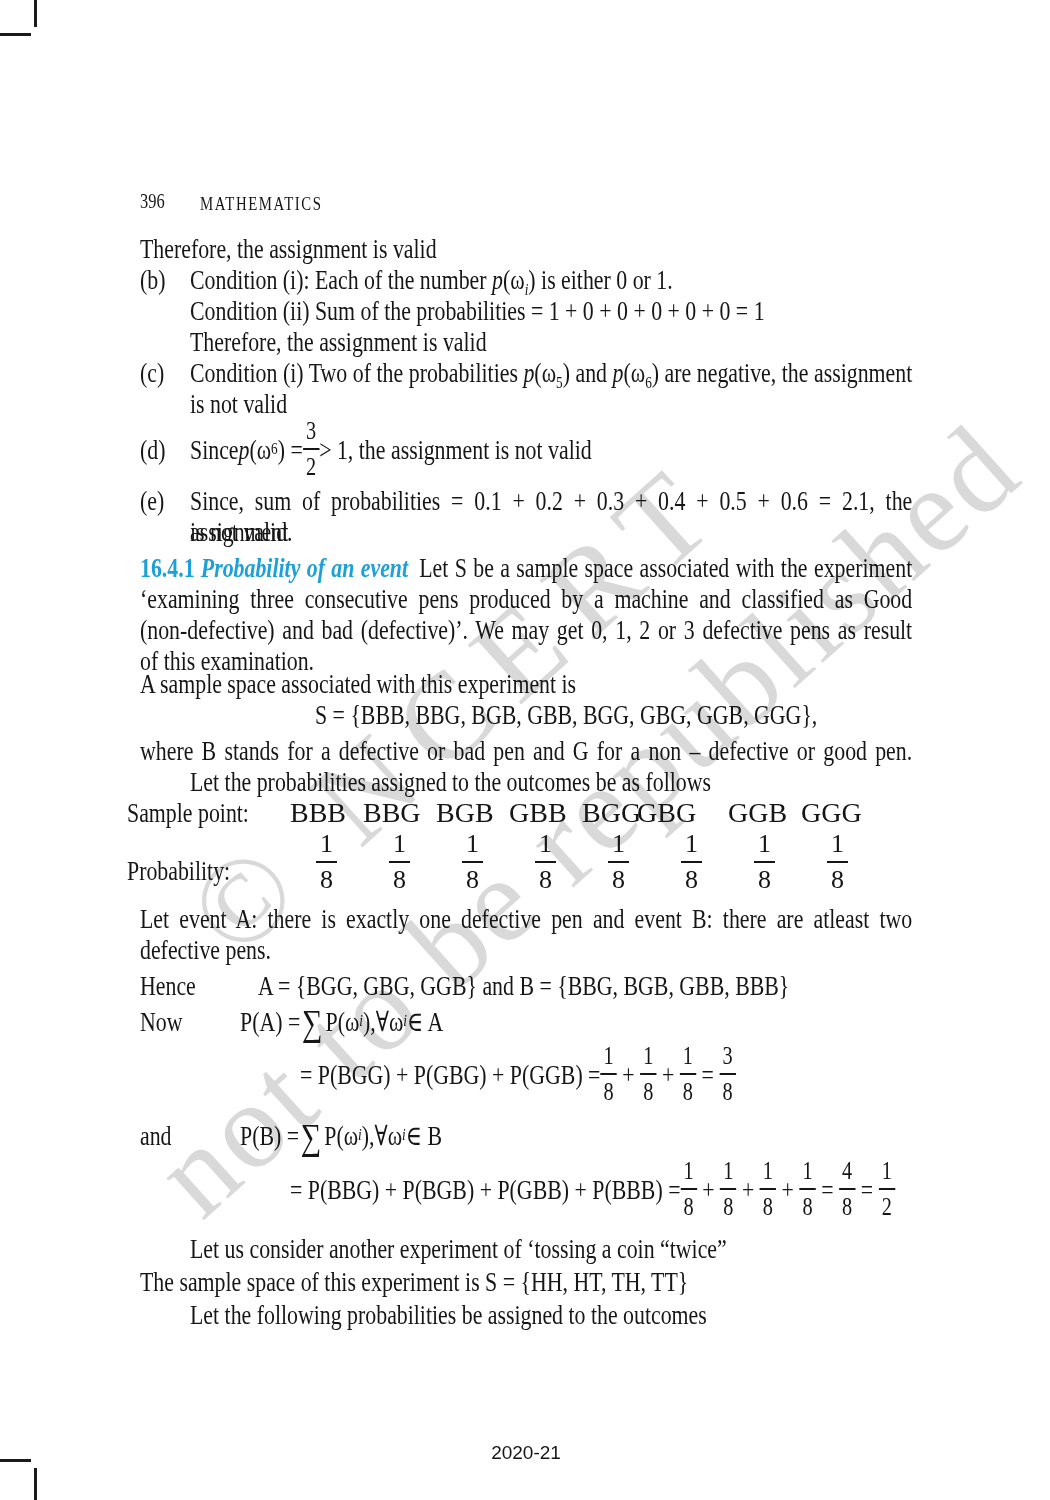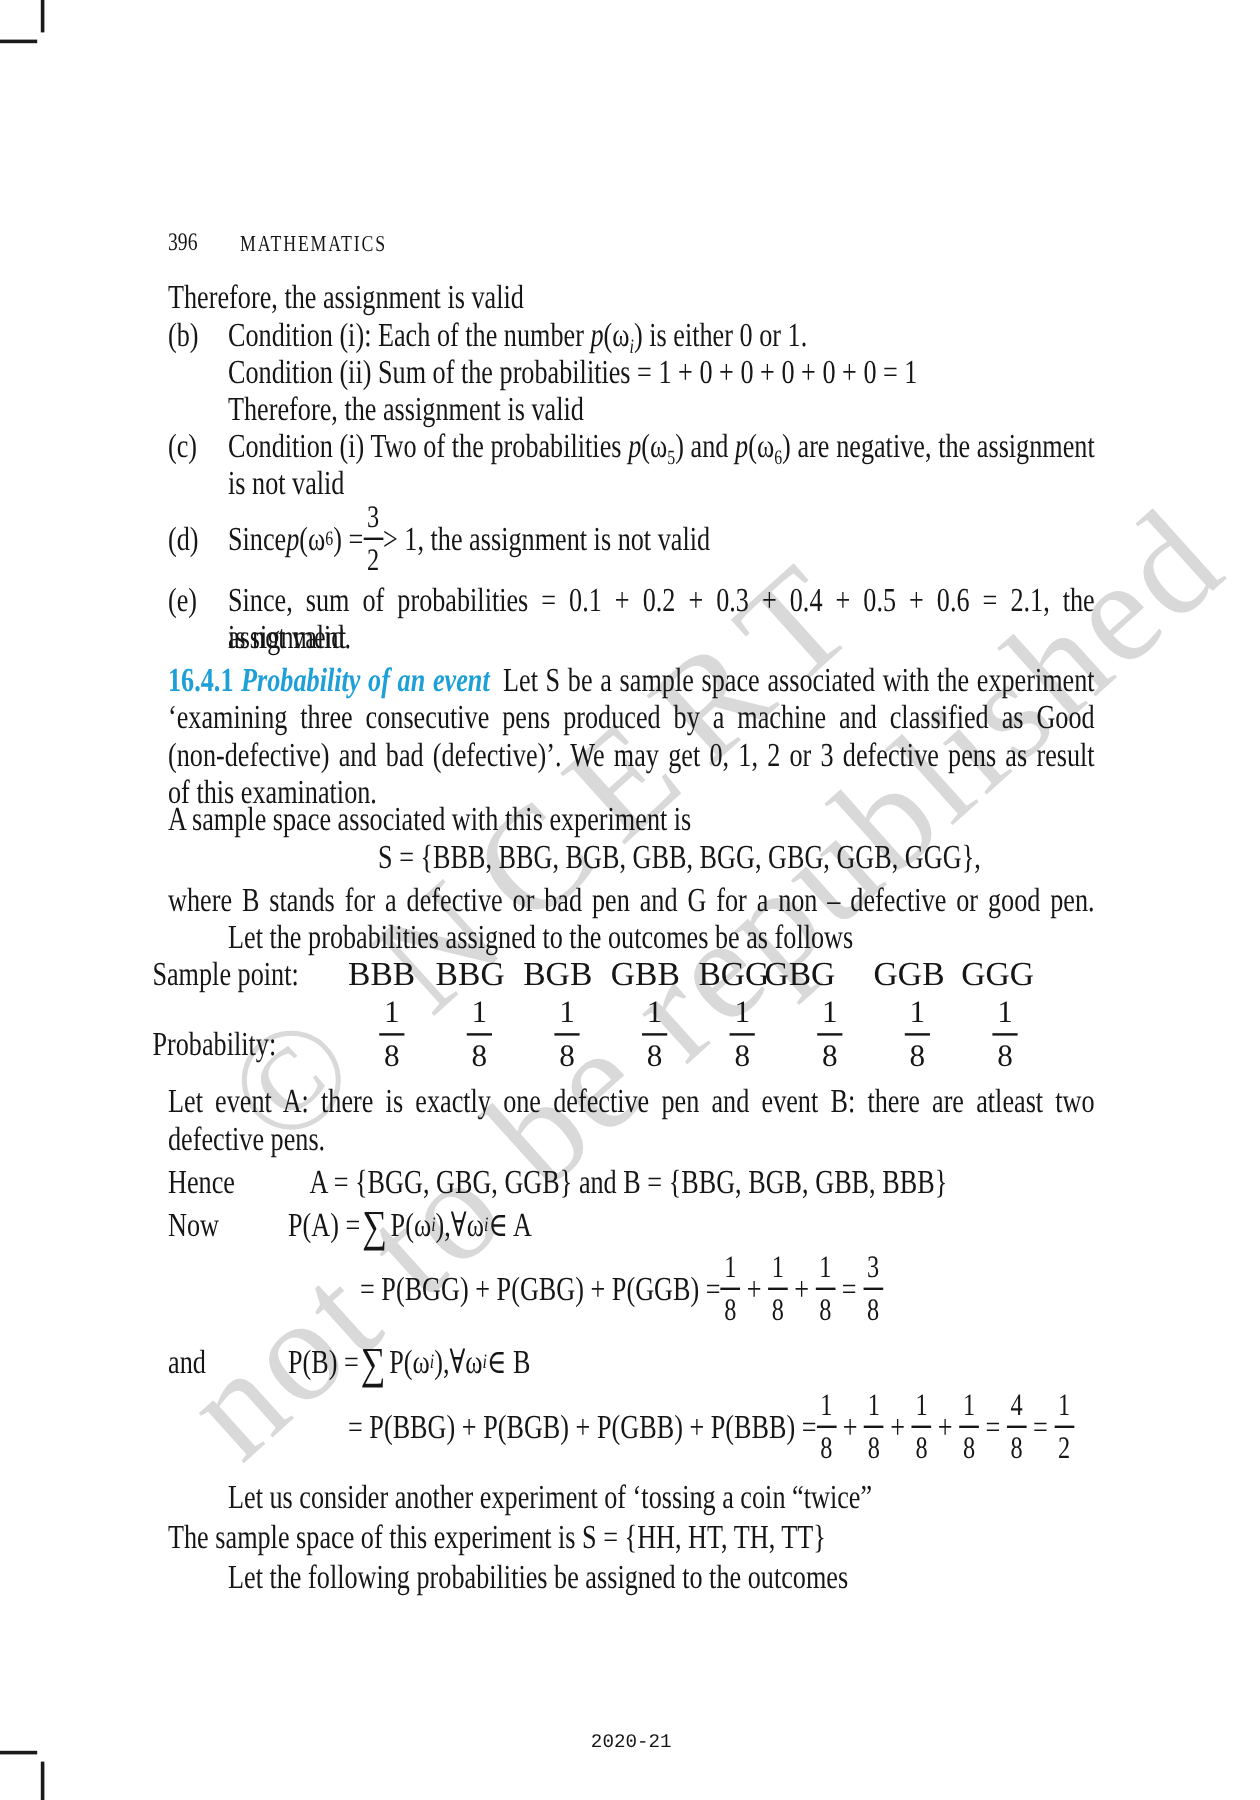--- a/index.html
+++ b/index.html
@@ -38,21 +38,21 @@
   .frac{display:inline-flex;flex-direction:column;align-items:center;
         line-height:1;font-size:26px;vertical-align:middle;}
   .frac .num{padding:0 4px 4px;}
   .frac .den{border-top:2px solid #161616;padding:4px 4px 0;}
   .flexrow{display:flex;align-items:center;white-space:nowrap;}
   .op{margin:0 7px;}
   .sum{font-size:37px;line-height:1;margin:0 4px 0 2px;position:relative;top:1px;}
   .cell{position:absolute;width:73px;text-align:left;}
   .fcell{position:absolute;width:73px;display:flex;justify-content:center;}
   .footer{position:absolute;left:0;top:1437px;width:772px;text-align:center;
-          font-family:Liberation Mono, monospace;font-size:16px;}
+          font-family:Liberation Sans, sans-serif;font-size:19px;}
 </style>
 </head>
 <body>
 
 <div class="page">
 
   <div class="crop" style="left:34px;top:0;width:3px;height:27px;"></div>
   <div class="crop" style="left:0;top:33px;width:31px;height:3px;"></div>
   <div class="crop" style="left:0;top:1459px;width:31px;height:3px;"></div>
   <div class="crop" style="left:34px;top:1468px;width:3px;height:32px;"></div>

